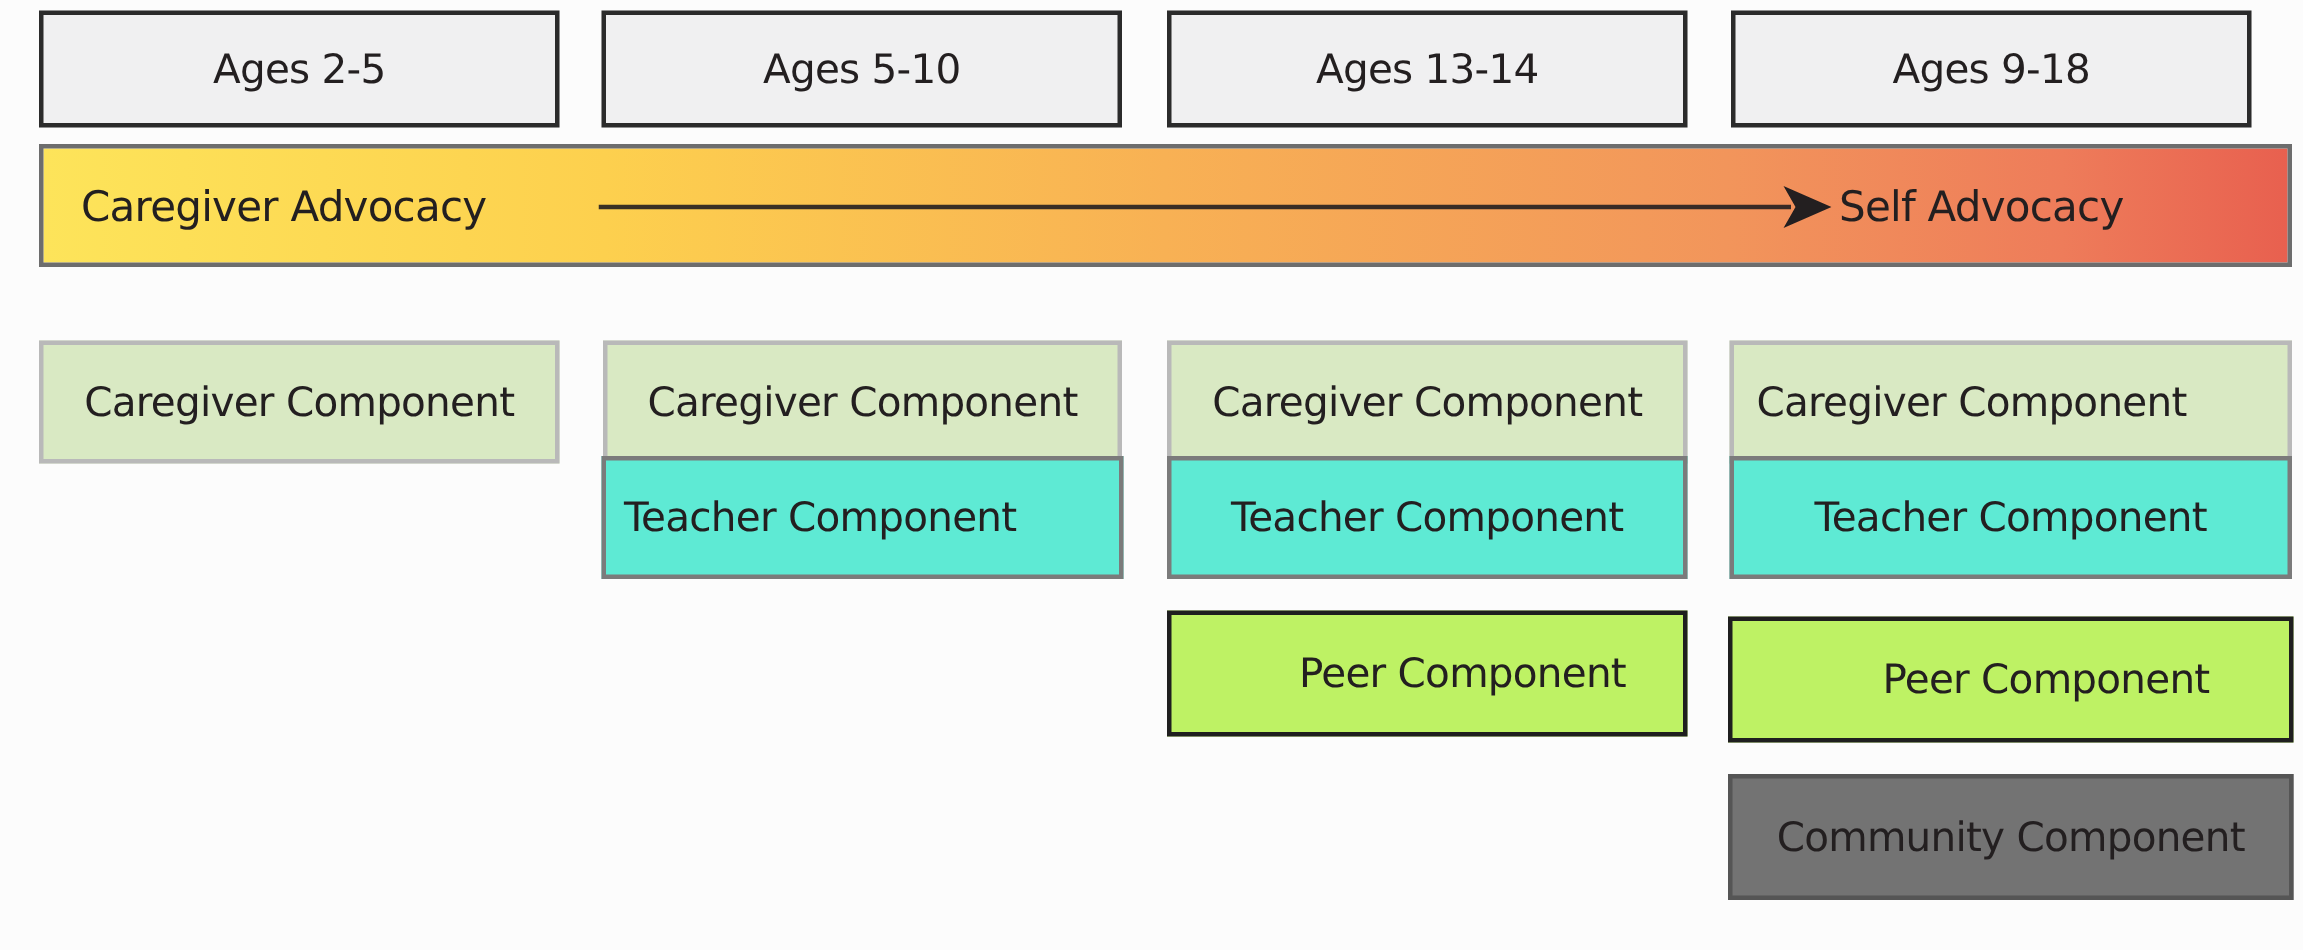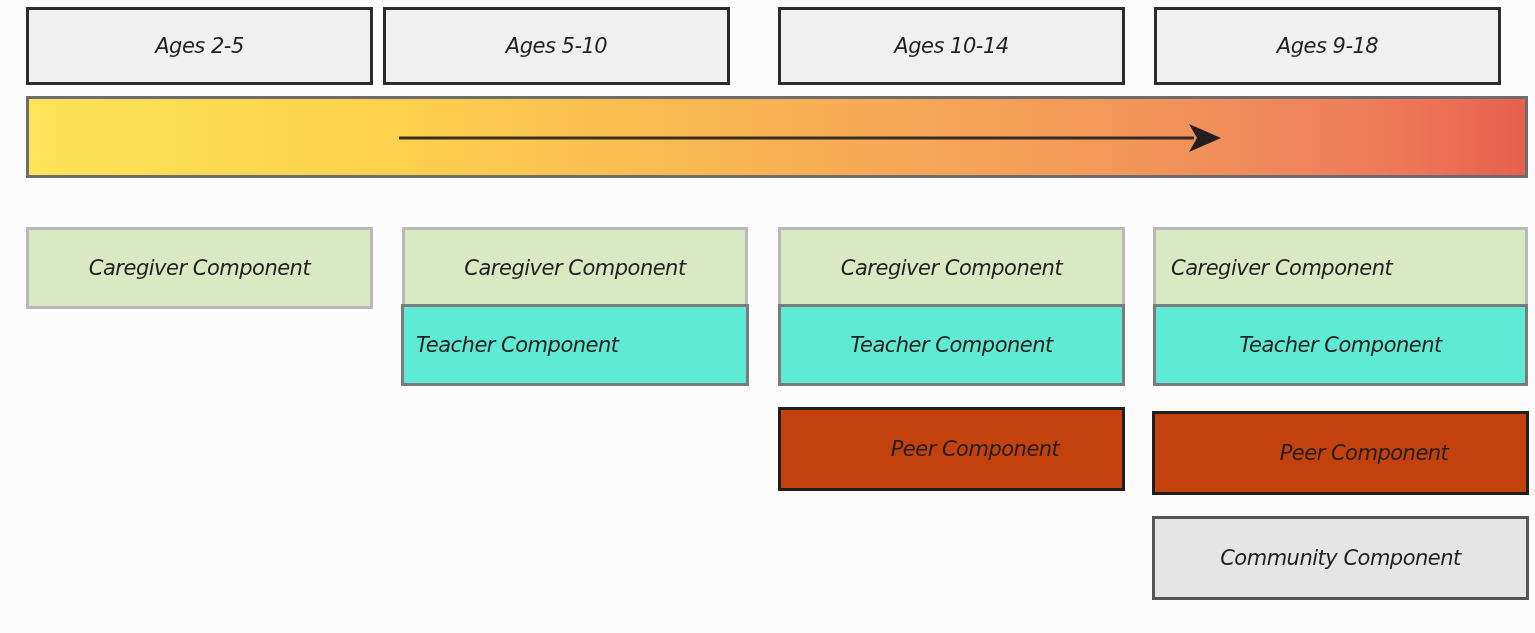--- a/index.html
+++ b/index.html
@@ -2,48 +2,50 @@
 <html><head>
   <meta charset="utf-8">
   <style>
     html, body { margin: 0; padding: 0; }
     body {
       width: 1535px; height: 633px; background: #fcfcfc; position: relative; overflow: hidden;
       font-family: "DejaVu Sans", "Liberation Sans", sans-serif; color: #231f20;
     }
     .box {
       position: absolute; box-sizing: border-box; display: flex; align-items: center; justify-content: center;
-      font-size: 21px; letter-spacing: -0.5px; white-space: nowrap; font-style: italic;
+      font-size: 27px; letter-spacing: -0.5px; white-space: nowrap;
     }
     .age { background: #f0f0f1; border: 3px solid #2b2b2b; height: 78px; top: 7px; width: 347px; }
     .bar {
       position: absolute; left: 26px; top: 96px; width: 1502px; height: 82px; box-sizing: border-box;
       border: 3px solid #6d6d6d;
       background: linear-gradient(to right, #fde45a 0%, #fdd04e 25%, #f8b154 50%, #f2955b 75%, #ee7c5a 90%, #e8604f 100%);
     }
     .bar-label { position: absolute; top: 0; height: 100%; display: flex; align-items: center; font-size: 28px; letter-spacing: -0.5px; }
     .arrow { position: absolute; left: 370px; top: 24px; width: 822px; height: 30px; }
     .c-care { background: #d9e9c3; border: 3px solid #b9b9b9; margin-top: 29px; }
     .c-teach { background: #5eead4; border: 3px solid #7b7b7b; }
-    .c-peer { background: #c2410c; border: 3px solid #1f1f1f; padding-left: 47px; }
-    .c-comm { background: #e5e5e5; border: 3px solid #555555; }
+    .c-peer { background: #bef264; border: 3px solid #1f1f1f; padding-left: 47px; }
+    .c-comm { background: #737373; border: 3px solid #555555; }
   </style>
 </head>
 <body>
 
 <div class="box age" style="left:26px;">Ages 2-5</div>
-<div class="box age" style="left:383px;">Ages 5-10</div>
-<div class="box age" style="left:778px;">Ages 10-14</div>
+<div class="box age" style="left:401px;">Ages 5-10</div>
+<div class="box age" style="left:778px;">Ages 13-14</div>
 <div class="box age" style="left:1154px;">Ages 9-18</div>
 
 <div class="bar">
+  <div class="bar-label" style="left:25px;">Caregiver Advocacy</div>
   <svg class="arrow" viewBox="0 0 822 30">
     <line x1="0" y1="15" x2="795" y2="15" stroke="#231f20" stroke-width="3" stroke-opacity="0.9"></line>
     <polygon points="790,1 822,15 790,29 798,15" fill="#231f20"></polygon>
   </svg>
+  <div class="bar-label" style="left:1197px;">Self Advocacy</div>
 </div>
 
 <div class="box c-care" style="left:26px; top:198px; width:347px; height:82px;">Caregiver Component</div>
 
 <div class="box c-care" style="left:402px; top:198px; width:346px; height:82px;">Caregiver Component</div>
 <div class="box c-teach" style="left:401px; top:304px; width:348px; height:82px; justify-content:flex-start; padding-left:12px;">Teacher Component</div>
 
 <div class="box c-care" style="left:778px; top:198px; width:347px; height:82px;">Caregiver Component</div>
 <div class="box c-teach" style="left:778px; top:304px; width:347px; height:82px;">Teacher Component</div>
 <div class="box c-peer" style="left:778px; top:407px; width:347px; height:84px;">Peer Component</div>

